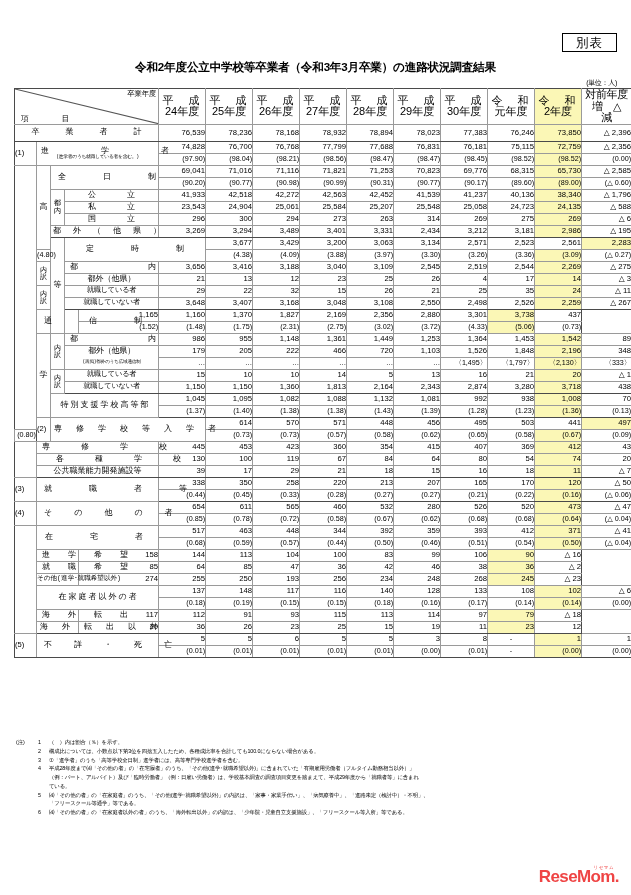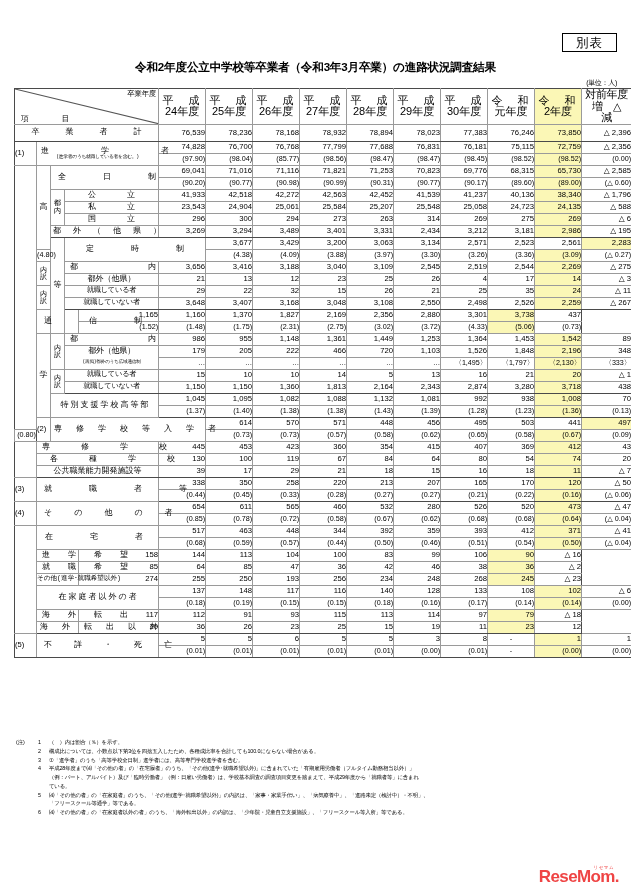--- a/index.html
+++ b/index.html
@@ -309,21 +309,21 @@
         <td class="num">77,688</td>
         <td class="num">76,831</td>
         <td class="num">76,181</td>
         <td class="num">75,115</td>
         <td class="num hl">72,759</td>
         <td class="num diffcol br-thick">△ 2,356</td>
       </tr>
       <tr>
         <td class="num pct">(97.90)</td>
         <td class="num pct">(98.04)</td>
-        <td class="num pct">(85.77)</td>
+        <td class="num pct">(98.21)</td>
         <td class="num pct">(98.56)</td>
         <td class="num pct">(98.47)</td>
         <td class="num pct">(98.47)</td>
         <td class="num pct">(98.45)</td>
         <td class="num pct">(98.52)</td>
         <td class="num pct hl">(98.52)</td>
         <td class="num pct diffcol br-thick">(0.00)</td>
       </tr>
 
       <tr>
@@ -643,21 +643,21 @@
         <td class="num">423</td>
         <td class="num">360</td>
         <td class="num">354</td>
         <td class="num">415</td>
         <td class="num">407</td>
         <td class="num">369</td>
         <td class="num hl">412</td>
         <td class="num diffcol br-thick">43</td>
       </tr>
       <tr>
-        <td class="lbl" colspan="4" style="letter-spacing:5px;padding-left:13px">各　　種　　学　　校</td>
+        <td class="lbl" colspan="4" style="letter-spacing:5px;padding-left:19px">各　　種　　学　　校</td>
         <td class="num">130</td>
         <td class="num">100</td>
         <td class="num">119</td>
         <td class="num">67</td>
         <td class="num">84</td>
         <td class="num">64</td>
         <td class="num">80</td>
         <td class="num">54</td>
         <td class="num hl">74</td>
         <td class="num diffcol br-thick">20</td>

